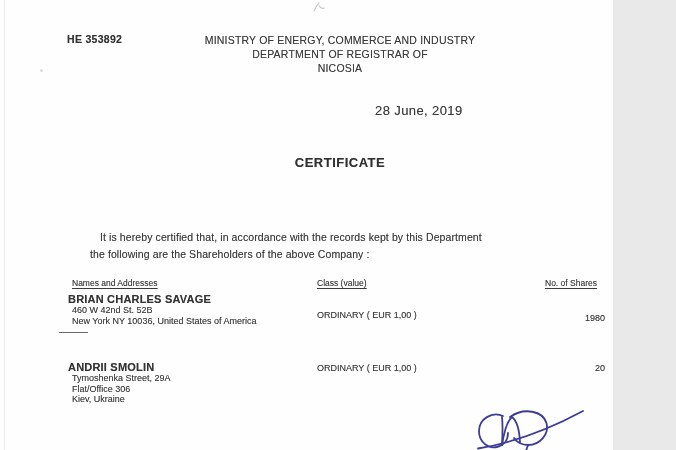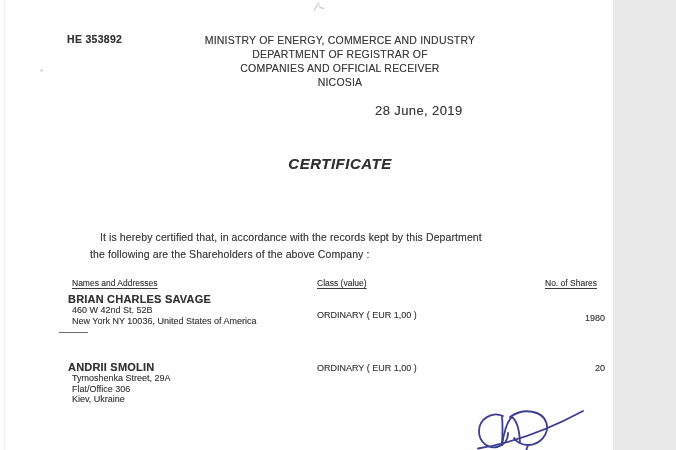--- a/index.html
+++ b/index.html
@@ -28,21 +28,21 @@
     font-size: 10.5px; line-height: 14px;
     color: #3a3a3a; letter-spacing: 0.2px;
   }
   .doc-date {
     left: 375px; top: 103px;
     font-size: 13px; letter-spacing: 0.4px; color: #3a3a3a;
   }
   .cert-title {
     left: 340px; top: 155px;
     transform: translateX(-50%);
-    font-size: 15px; font-weight: bold; letter-spacing: 0.5px; color: #303030; font-style: italic;
+    font-size: 13px; font-weight: bold; letter-spacing: 0.5px; color: #303030;
   }
   .company-name {
     left: 338px; top: 199px;
     transform: translateX(-50%);
     font-size: 11.5px; letter-spacing: 0.5px; color: #383838;
   }
   .body-line { font-size: 10.5px; color: #3a3a3a; letter-spacing: 0.1px; }
   .body-line.l1 { left: 100px; top: 231px; }
   .body-line.l2 { left: 90px;  top: 248px; }
 
@@ -105,21 +105,20 @@
   </svg>
   <div class="abs scan-speck"></div>
   <div class="abs scan-edge-left"></div>
   <div class="abs scan-edge-right"></div>
 
   <div class="abs reg-number">HE 353892</div>
 
   <div class="abs ministry">
     <div>MINISTRY OF ENERGY, COMMERCE AND INDUSTRY</div>
     <div>DEPARTMENT OF REGISTRAR OF</div>
-    <div>COMPANIES AND OFFICIAL RECEIVER</div>
     <div>NICOSIA</div>
   </div>
 
   <div class="abs doc-date">28 June, 2019</div>
 
   <div class="abs cert-title">CERTIFICATE</div>
 
   <div class="abs body-line l1">It is hereby certified that, in accordance with the records kept by this Department</div>
   <div class="abs body-line l2">the following are the Shareholders of the above Company :</div>
 

